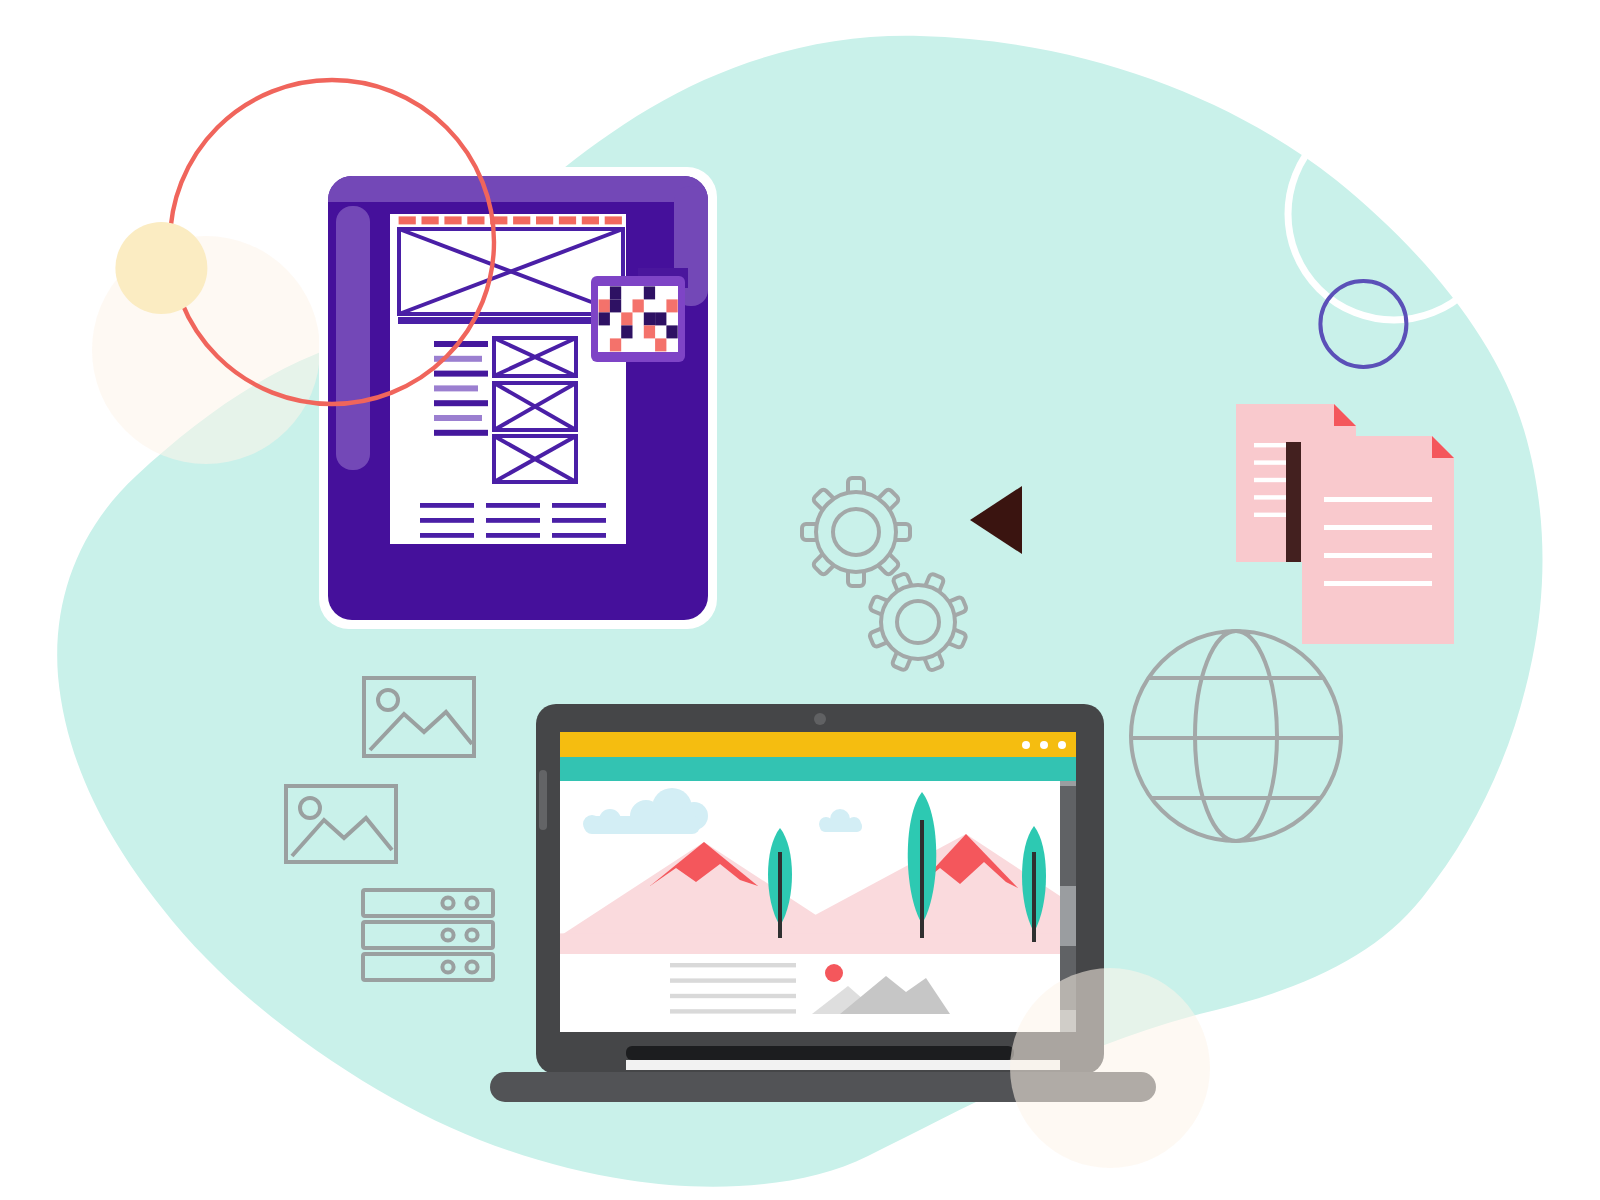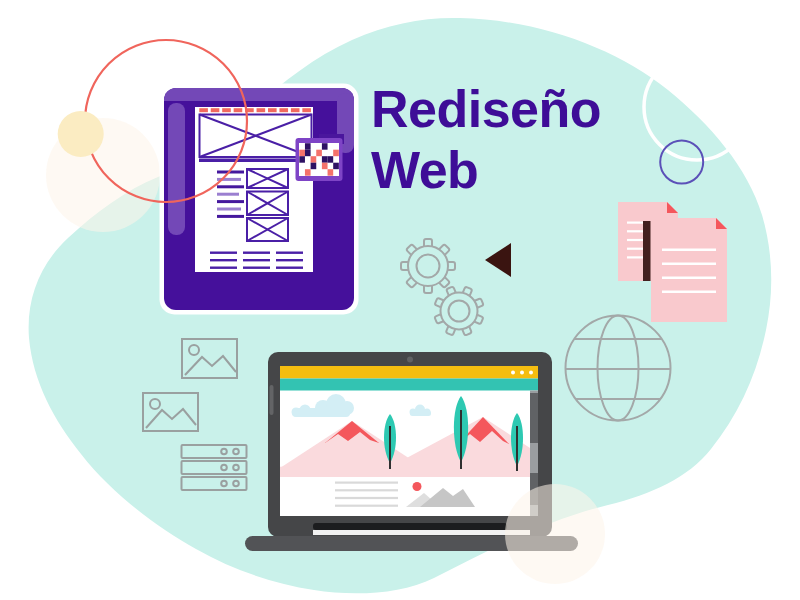--- a/index.html
+++ b/index.html
@@ -293,17 +293,13 @@
     </g>
 
     <rect x="313" y="523" width="194" height="7" rx="3" fill="#1c1d1f"></rect>
     <rect x="313" y="530" width="217" height="5" fill="#f2f2f2"></rect>
     <rect x="245" y="536" width="333" height="15" rx="7.5" fill="#525356"></rect>
   </g>
 
   <circle cx="555" cy="534" r="50" fill="#fdf4ea" opacity="0.55"></circle>
 </svg>
 
-  <div class="title">
-    <div>Rediseño</div>
-    <div>Web</div>
-  </div>
 </div>
 
 </body></html>

